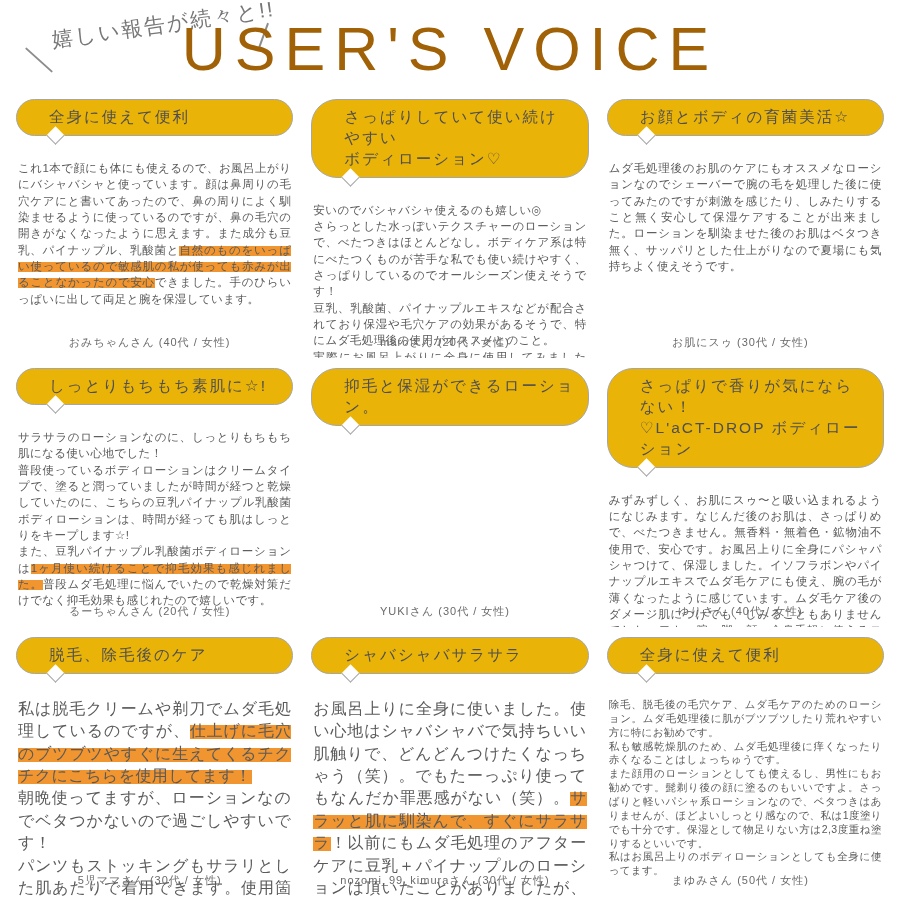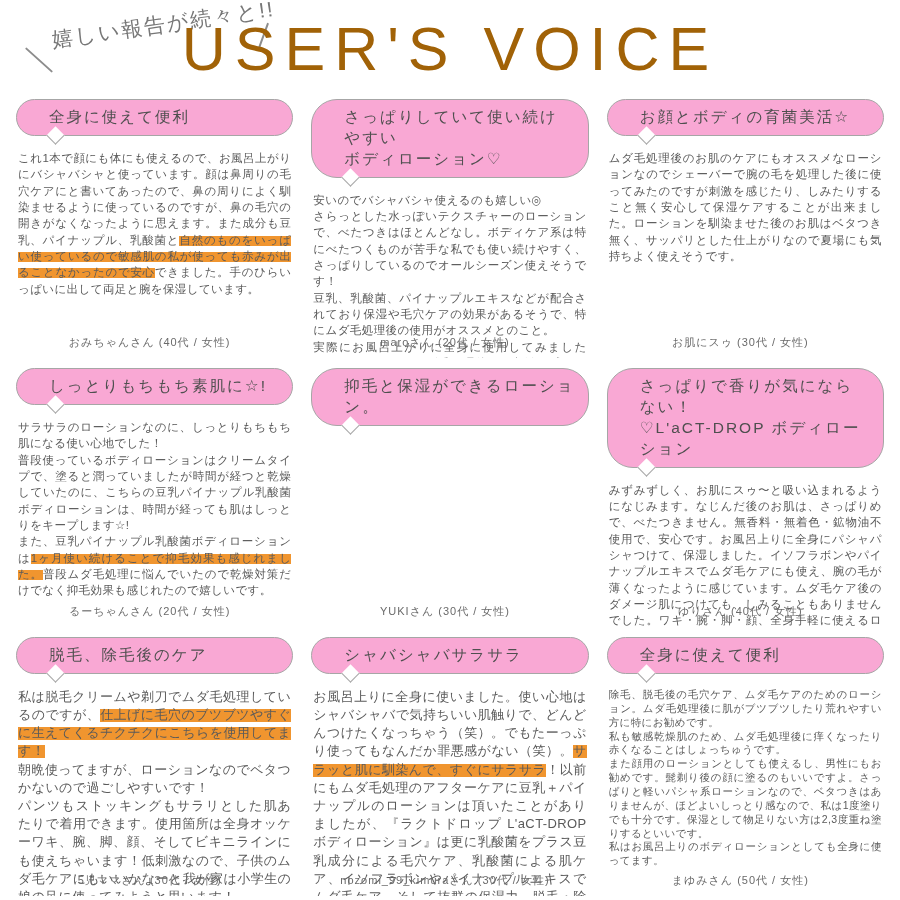--- a/index.html
+++ b/index.html
@@ -36,35 +36,35 @@
     position:absolute;top:95px;left:16px;right:16px;bottom:4px;
     display:grid;
     grid-template-columns:repeat(3,1fr);
     grid-template-rows:repeat(3,minmax(0,1fr));
     grid-auto-flow:column;
     column-gap:18px;row-gap:6px;
   }
   .card{display:flex;flex-direction:column;overflow:hidden;padding-top:4px;}
   .bubble{
     position:relative;border:1px solid var(--border);border-radius:26px;
-    padding:7px 12px 7px 32px;background:#f9a8d4;
+    padding:7px 12px 7px 32px;background:#eab308;
     font-size:15.5px;line-height:1.35;color:#4f4f4f;letter-spacing:2px;
     flex:0 0 auto;
   }
   .bubble::after{
     content:"";position:absolute;left:32px;bottom:-7px;width:12px;height:12px;
     background:#fff;border-left:1px solid var(--border);border-bottom:1px solid var(--border);
     transform:rotate(-45deg);
   }
-  .review-body{margin-top:14px;padding:0 2px;flex:1 1 auto;min-height:0;}
+  .review-body{margin-top:24px;padding:0 2px;flex:1 1 auto;min-height:0;}
   .review-body p{
     font-size:11.5px;line-height:1.42;letter-spacing:0.4px;
     color:var(--ink);text-align:justify;
   }
-  .sz-b .review-body p{font-size:13px;line-height:1.4;}
+  .sz-b .review-body p{font-size:16px;line-height:1.4;}
   .sz-c .review-body p{font-size:10.5px;line-height:1.32;}
   mark.hl{
     color:inherit;
     background:linear-gradient(180deg,rgba(0,0,0,0) 16%,var(--hl) 16%,var(--hl) 100%);
   }
   .author{
     flex:0 0 auto;margin-top:auto;text-align:center;
     font-size:11px;color:#6a6a6a;letter-spacing:1px;
     padding:4px 10px 8px 0;
   }

